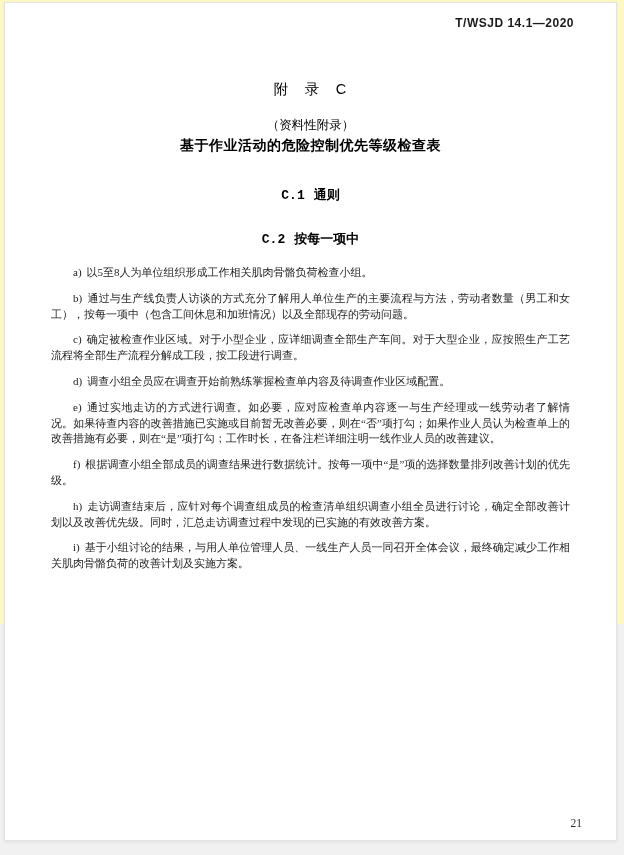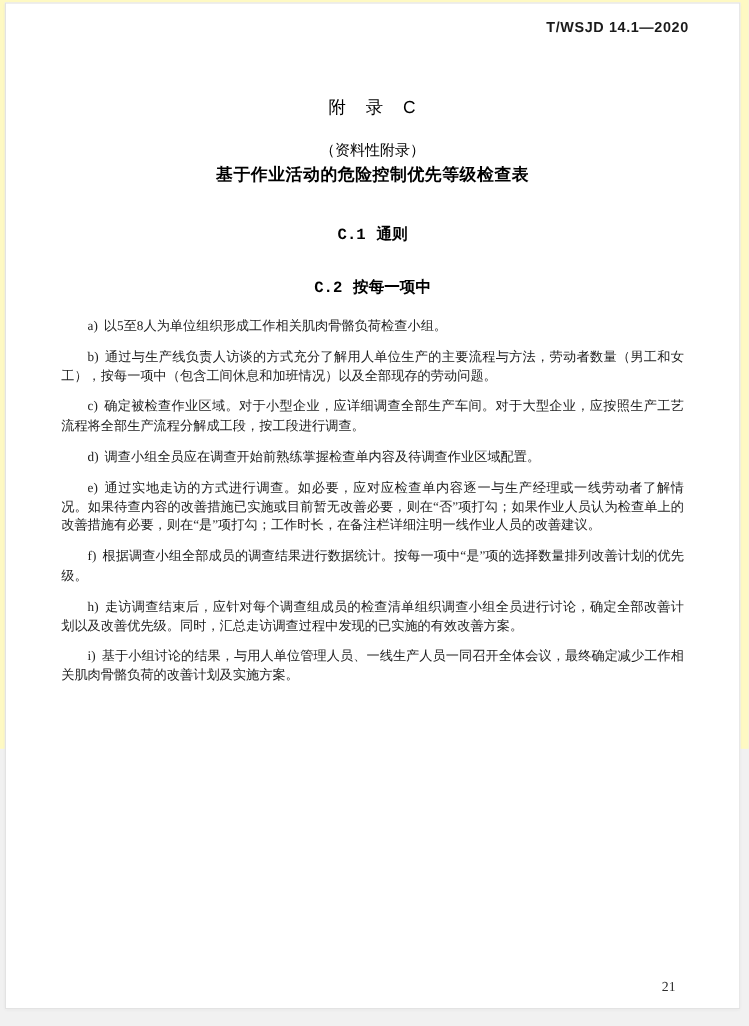--- a/index.html
+++ b/index.html
@@ -89,21 +89,21 @@
     font-family: "Liberation Serif", "DejaVu Serif", serif;
     font-size: 11px;
     line-height: 15.8px;
     text-indent: 2em;
     text-align: justify;
     color: #1c1c1c;
   }
   .item-label { margin-right: 5px; }
   .page-number {
     position: absolute;
-    right: 53px;
+    right: 34px;
     bottom: 11px;
     font-family: "Liberation Serif", "DejaVu Serif", serif;
     font-size: 11.5px;
     color: #2e2e2e;
   }
 </style>
 </head>
 <body>
 
 <div class="canvas">

